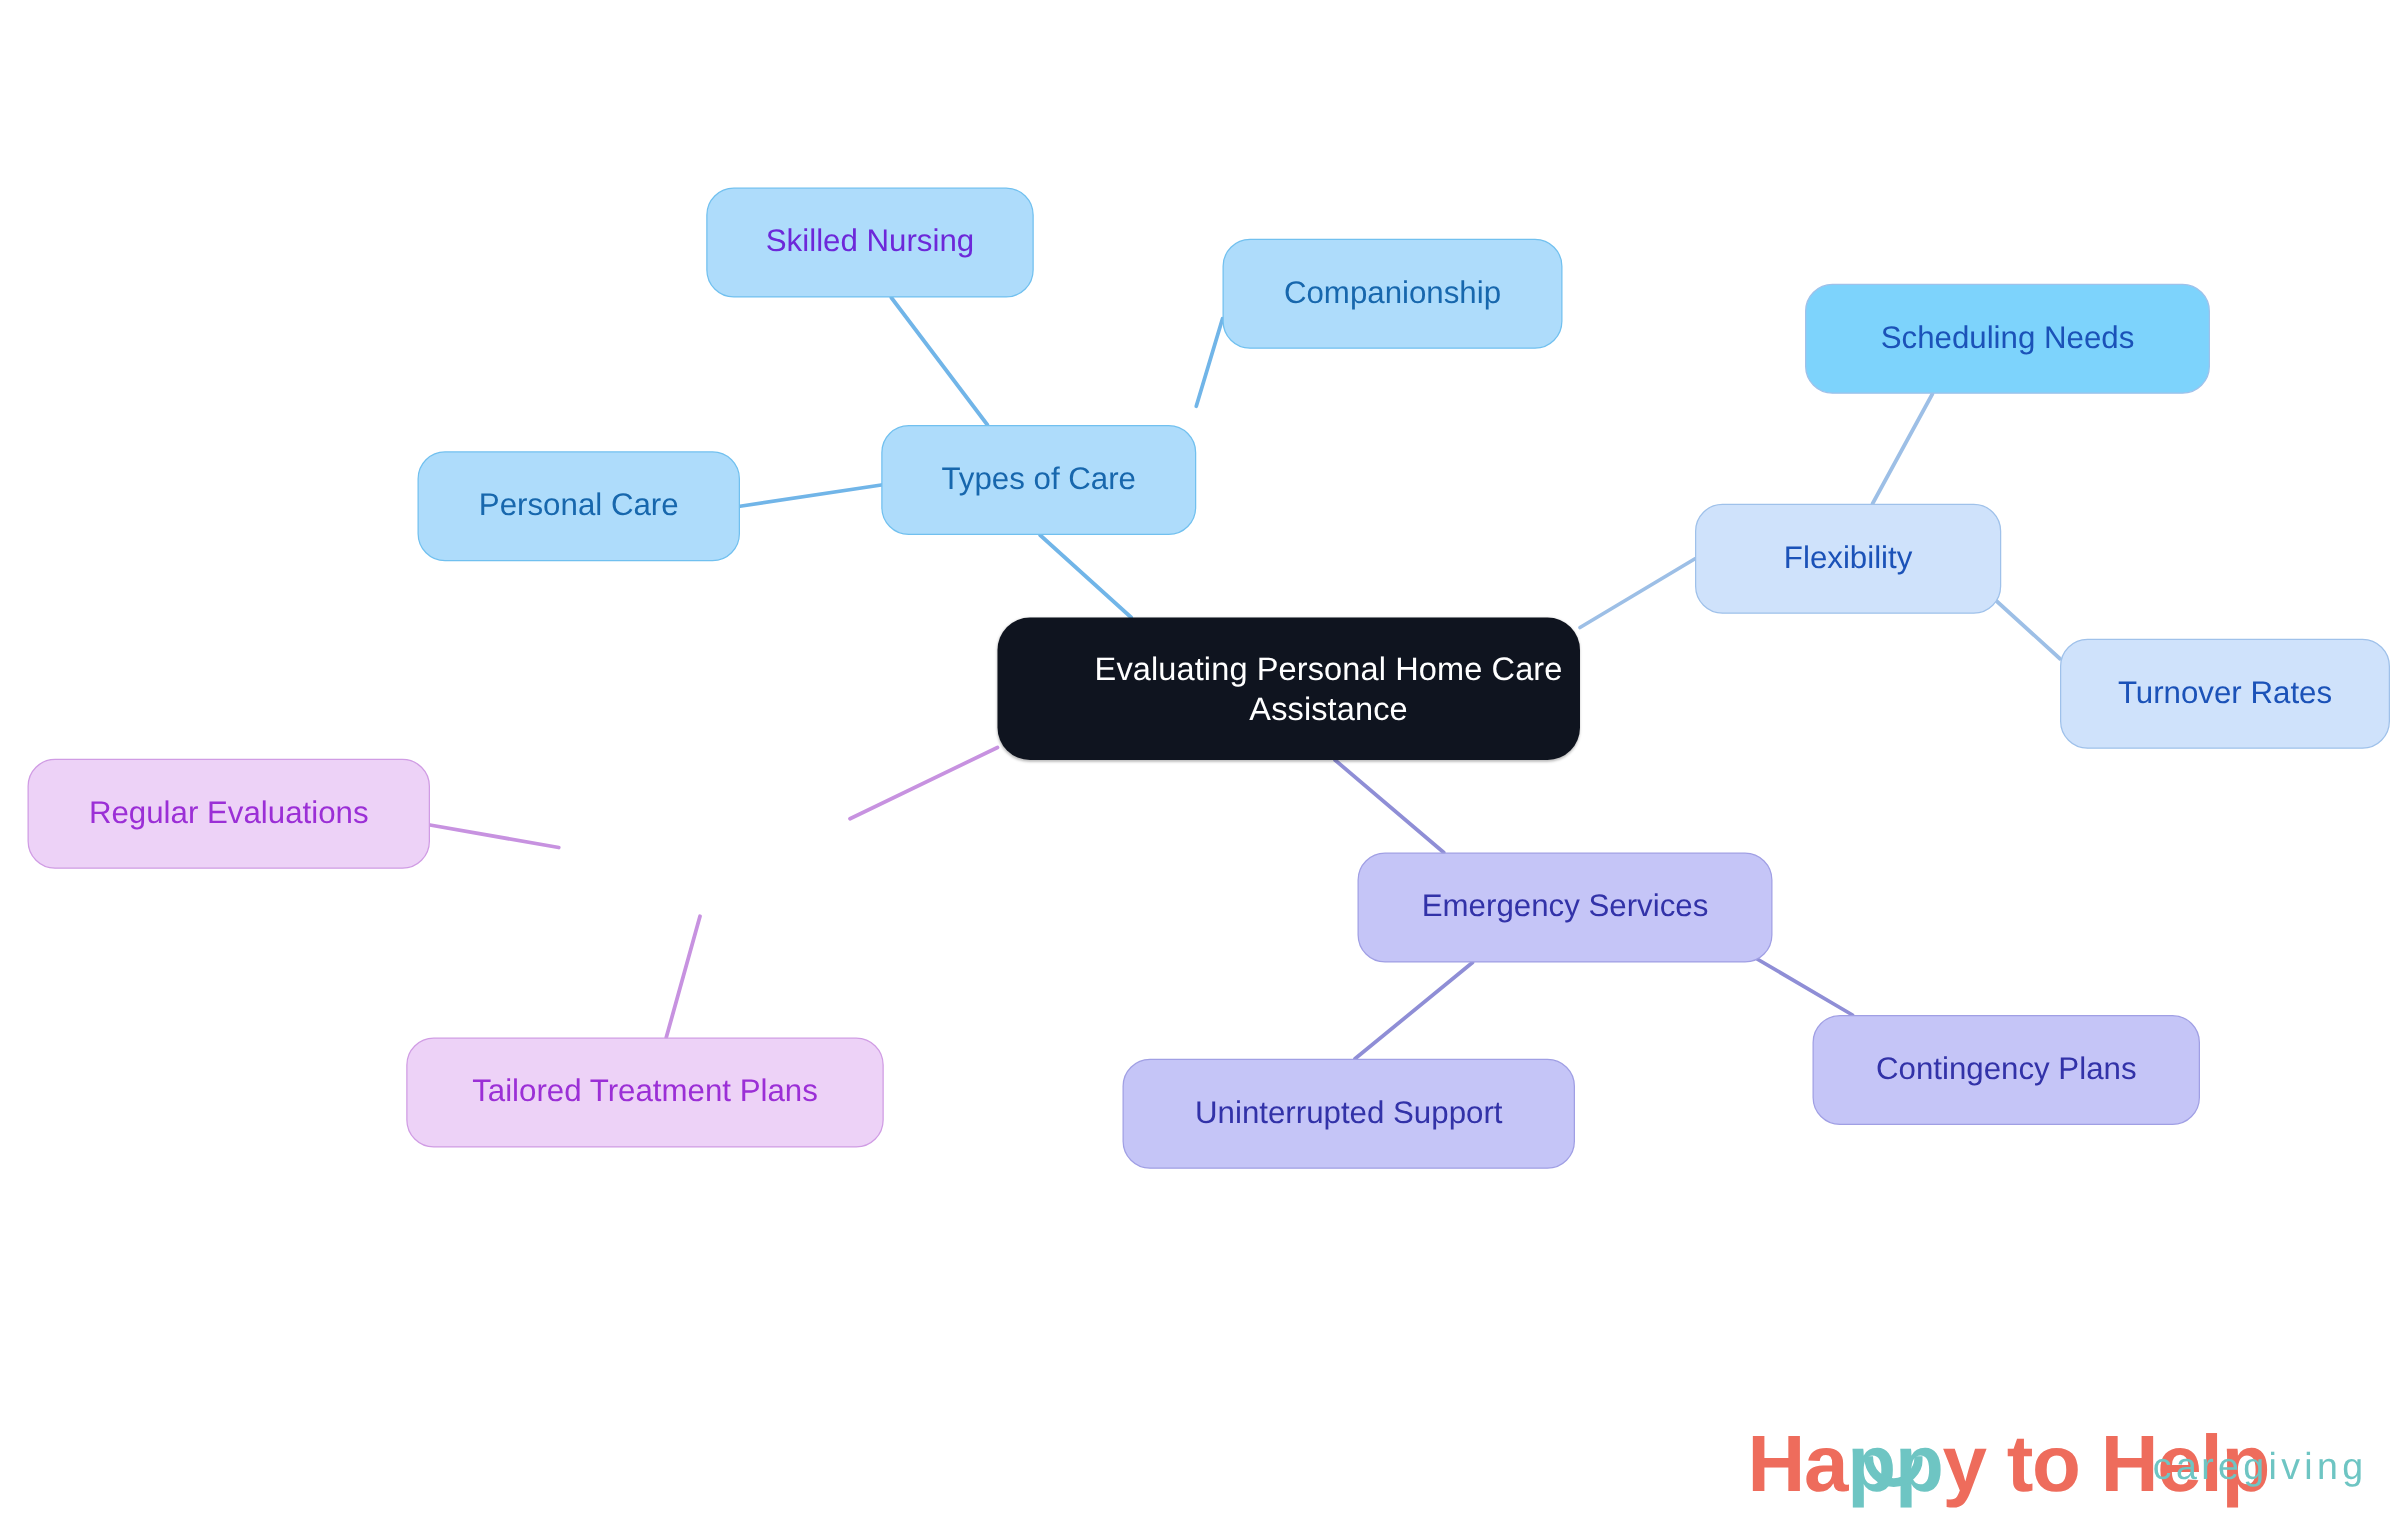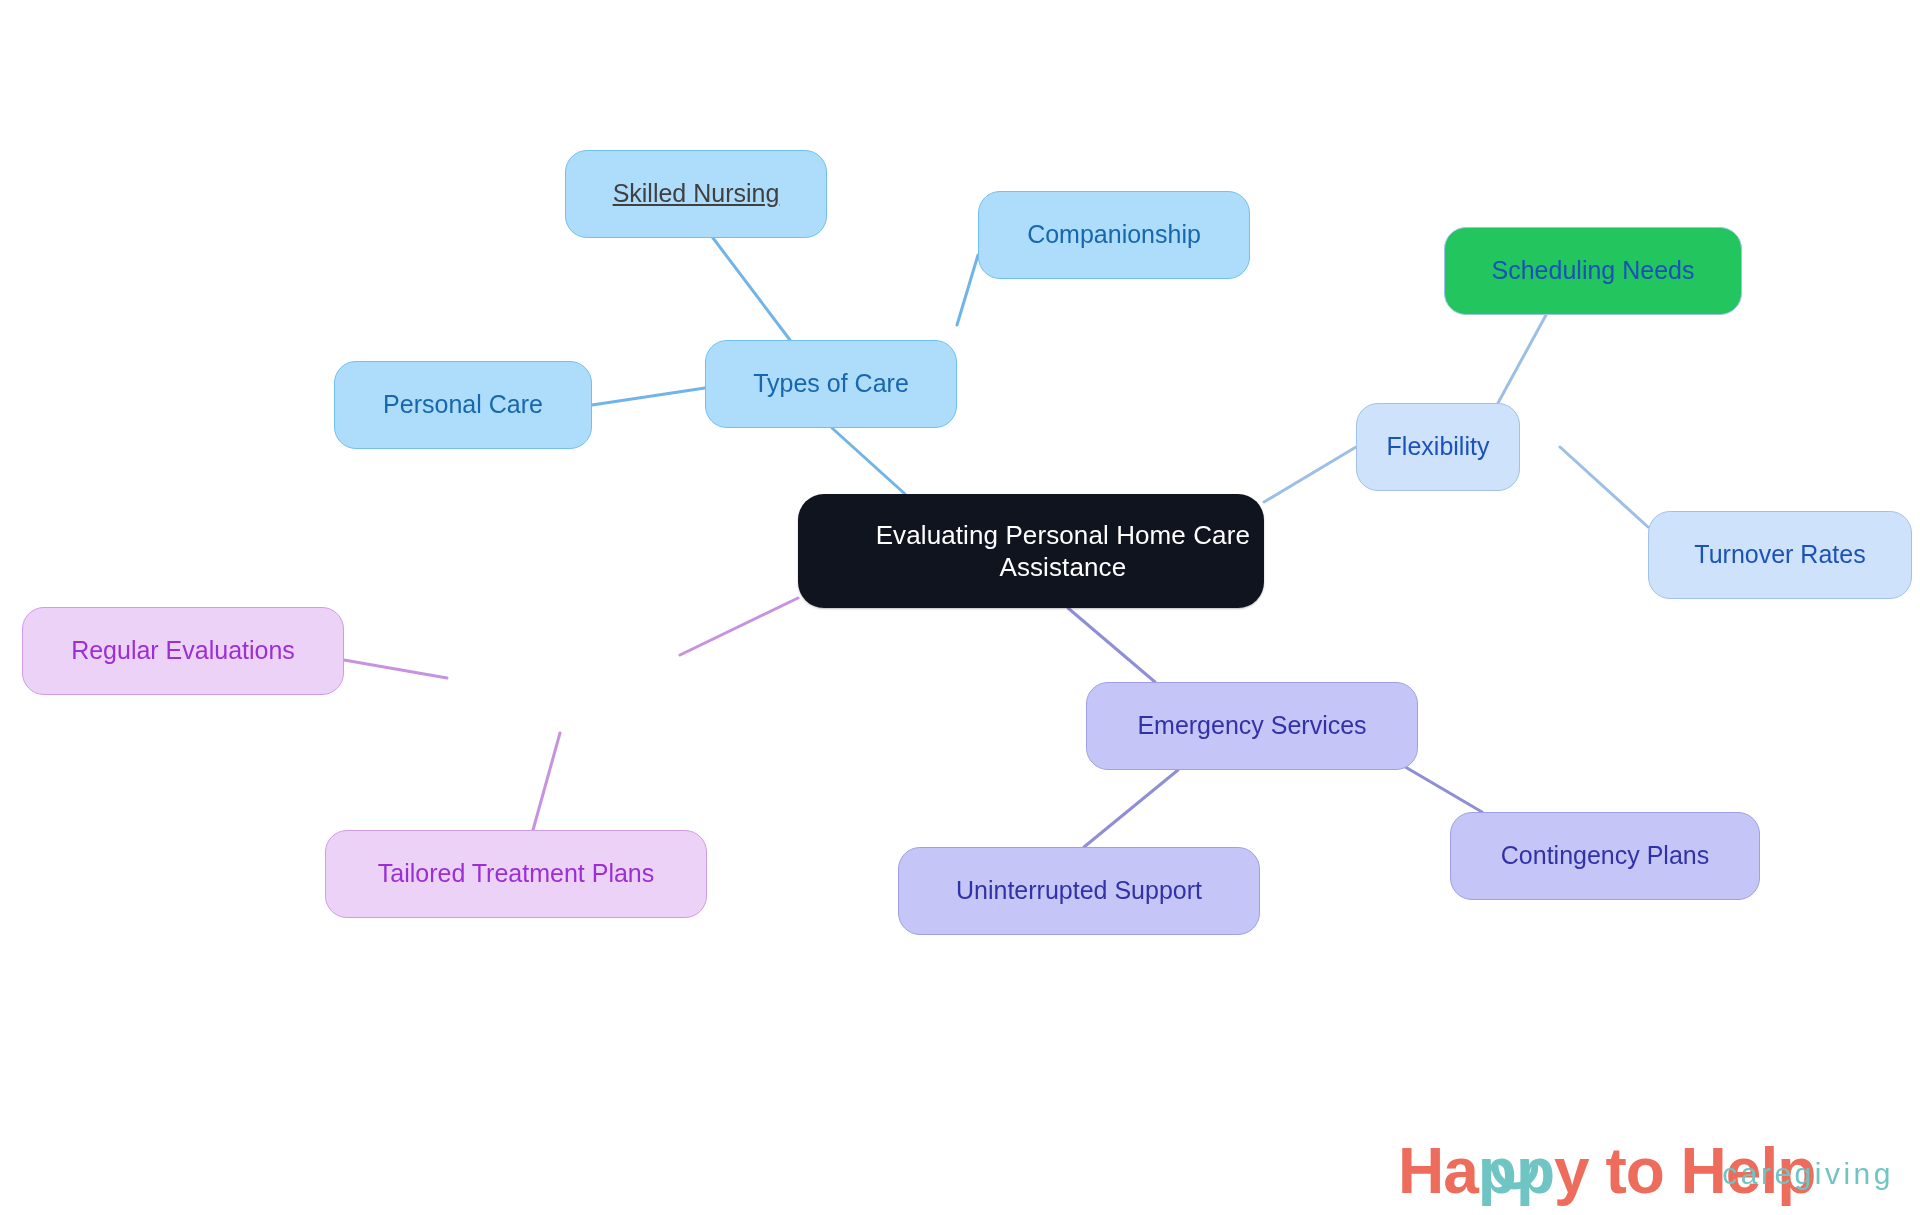--- a/index.html
+++ b/index.html
@@ -135,25 +135,25 @@
         <line x1="798" y1="598" x2="680" y2="655" stroke="#c792e0" stroke-width="3" stroke-linecap="round"></line>
         <line x1="447" y1="678" x2="344" y2="660" stroke="#c792e0" stroke-width="3" stroke-linecap="round"></line>
         <line x1="560" y1="733" x2="533" y2="830" stroke="#c792e0" stroke-width="3" stroke-linecap="round"></line>
       </g>
   </svg>
 
   <div id="node-layer">
       <div class="node node-root" style="left: 798px; top: 494px; width: 466px; height: 114px; background: rgb(15, 20, 31); border-color: rgb(15, 20, 31); color: rgb(255, 255, 255); justify-content: flex-end;"><span>Evaluating Personal Home Care
 Assistance</span></div>
       <div class="node node-branch" style="left: 705px; top: 340px; width: 252px; height: 88px; background: rgb(174, 220, 251); border-color: rgb(113, 192, 239); color: rgb(23, 103, 173);"><span>Types of Care</span></div>
-      <div class="node node-leaf" style="left: 565px; top: 150px; width: 262px; height: 88px; background: rgb(174, 220, 251); border-color: rgb(113, 192, 239); color: #404040; text-decoration: underline;"><span>Skilled Nursing</span></div>
+      <div class="node node-leaf" style="left: 565px; top: 150px; width: 262px; height: 88px; background: rgb(174, 220, 251); border-color: rgb(113, 192, 239); color: #6d28d9;"><span>Skilled Nursing</span></div>
       <div class="node node-leaf" style="left: 978px; top: 191px; width: 272px; height: 88px; background: rgb(174, 220, 251); border-color: rgb(113, 192, 239); color: rgb(23, 103, 173);"><span>Companionship</span></div>
       <div class="node node-leaf" style="left: 334px; top: 361px; width: 258px; height: 88px; background: rgb(174, 220, 251); border-color: rgb(113, 192, 239); color: rgb(23, 103, 173);"><span>Personal Care</span></div>
-      <div class="node node-branch" style="left: 1356px; top: 403px; width: 164px; height: 88px; background: rgb(207, 226, 251); border-color: rgb(159, 193, 234); color: rgb(27, 82, 184);"><span>Flexibility</span></div>
-      <div class="node node-leaf" style="left: 1444px; top: 227px; width: 298px; height: 88px; background: #22c55e; border-color: rgb(159, 193, 234); color: rgb(27, 82, 184);"><span>Scheduling Needs</span></div>
+      <div class="node node-branch" style="left: 1356px; top: 403px; width: 245px; height: 88px; background: rgb(207, 226, 251); border-color: rgb(159, 193, 234); color: rgb(27, 82, 184);"><span>Flexibility</span></div>
+      <div class="node node-leaf" style="left: 1444px; top: 227px; width: 324px; height: 88px; background: #7dd3fc; border-color: rgb(159, 193, 234); color: rgb(27, 82, 184);"><span>Scheduling Needs</span></div>
       <div class="node node-leaf" style="left: 1648px; top: 511px; width: 264px; height: 88px; background: rgb(207, 226, 251); border-color: rgb(159, 193, 234); color: rgb(27, 82, 184);"><span>Turnover Rates</span></div>
       <div class="node node-branch" style="left: 1086px; top: 682px; width: 332px; height: 88px; background: rgb(197, 197, 247); border-color: rgb(160, 159, 228); color: rgb(50, 50, 168);"><span>Emergency Services</span></div>
       <div class="node node-leaf" style="left: 898px; top: 847px; width: 362px; height: 88px; background: rgb(197, 197, 247); border-color: rgb(160, 159, 228); color: rgb(50, 50, 168);"><span>Uninterrupted Support</span></div>
       <div class="node node-leaf" style="left: 1450px; top: 812px; width: 310px; height: 88px; background: rgb(197, 197, 247); border-color: rgb(160, 159, 228); color: rgb(50, 50, 168);"><span>Contingency Plans</span></div>
       <div class="node node-leaf" style="left: 22px; top: 607px; width: 322px; height: 88px; background: rgb(237, 210, 247); border-color: rgb(208, 156, 228); color: rgb(155, 47, 214);"><span>Regular Evaluations</span></div>
       <div class="node node-leaf" style="left: 325px; top: 830px; width: 382px; height: 88px; background: rgb(237, 210, 247); border-color: rgb(208, 156, 228); color: rgb(155, 47, 214); justify-content: center;"><span>Tailored Treatment Plans</span></div>
     </div>
 
   <div id="brand-logo">
     <div class="logo-wordmark">

